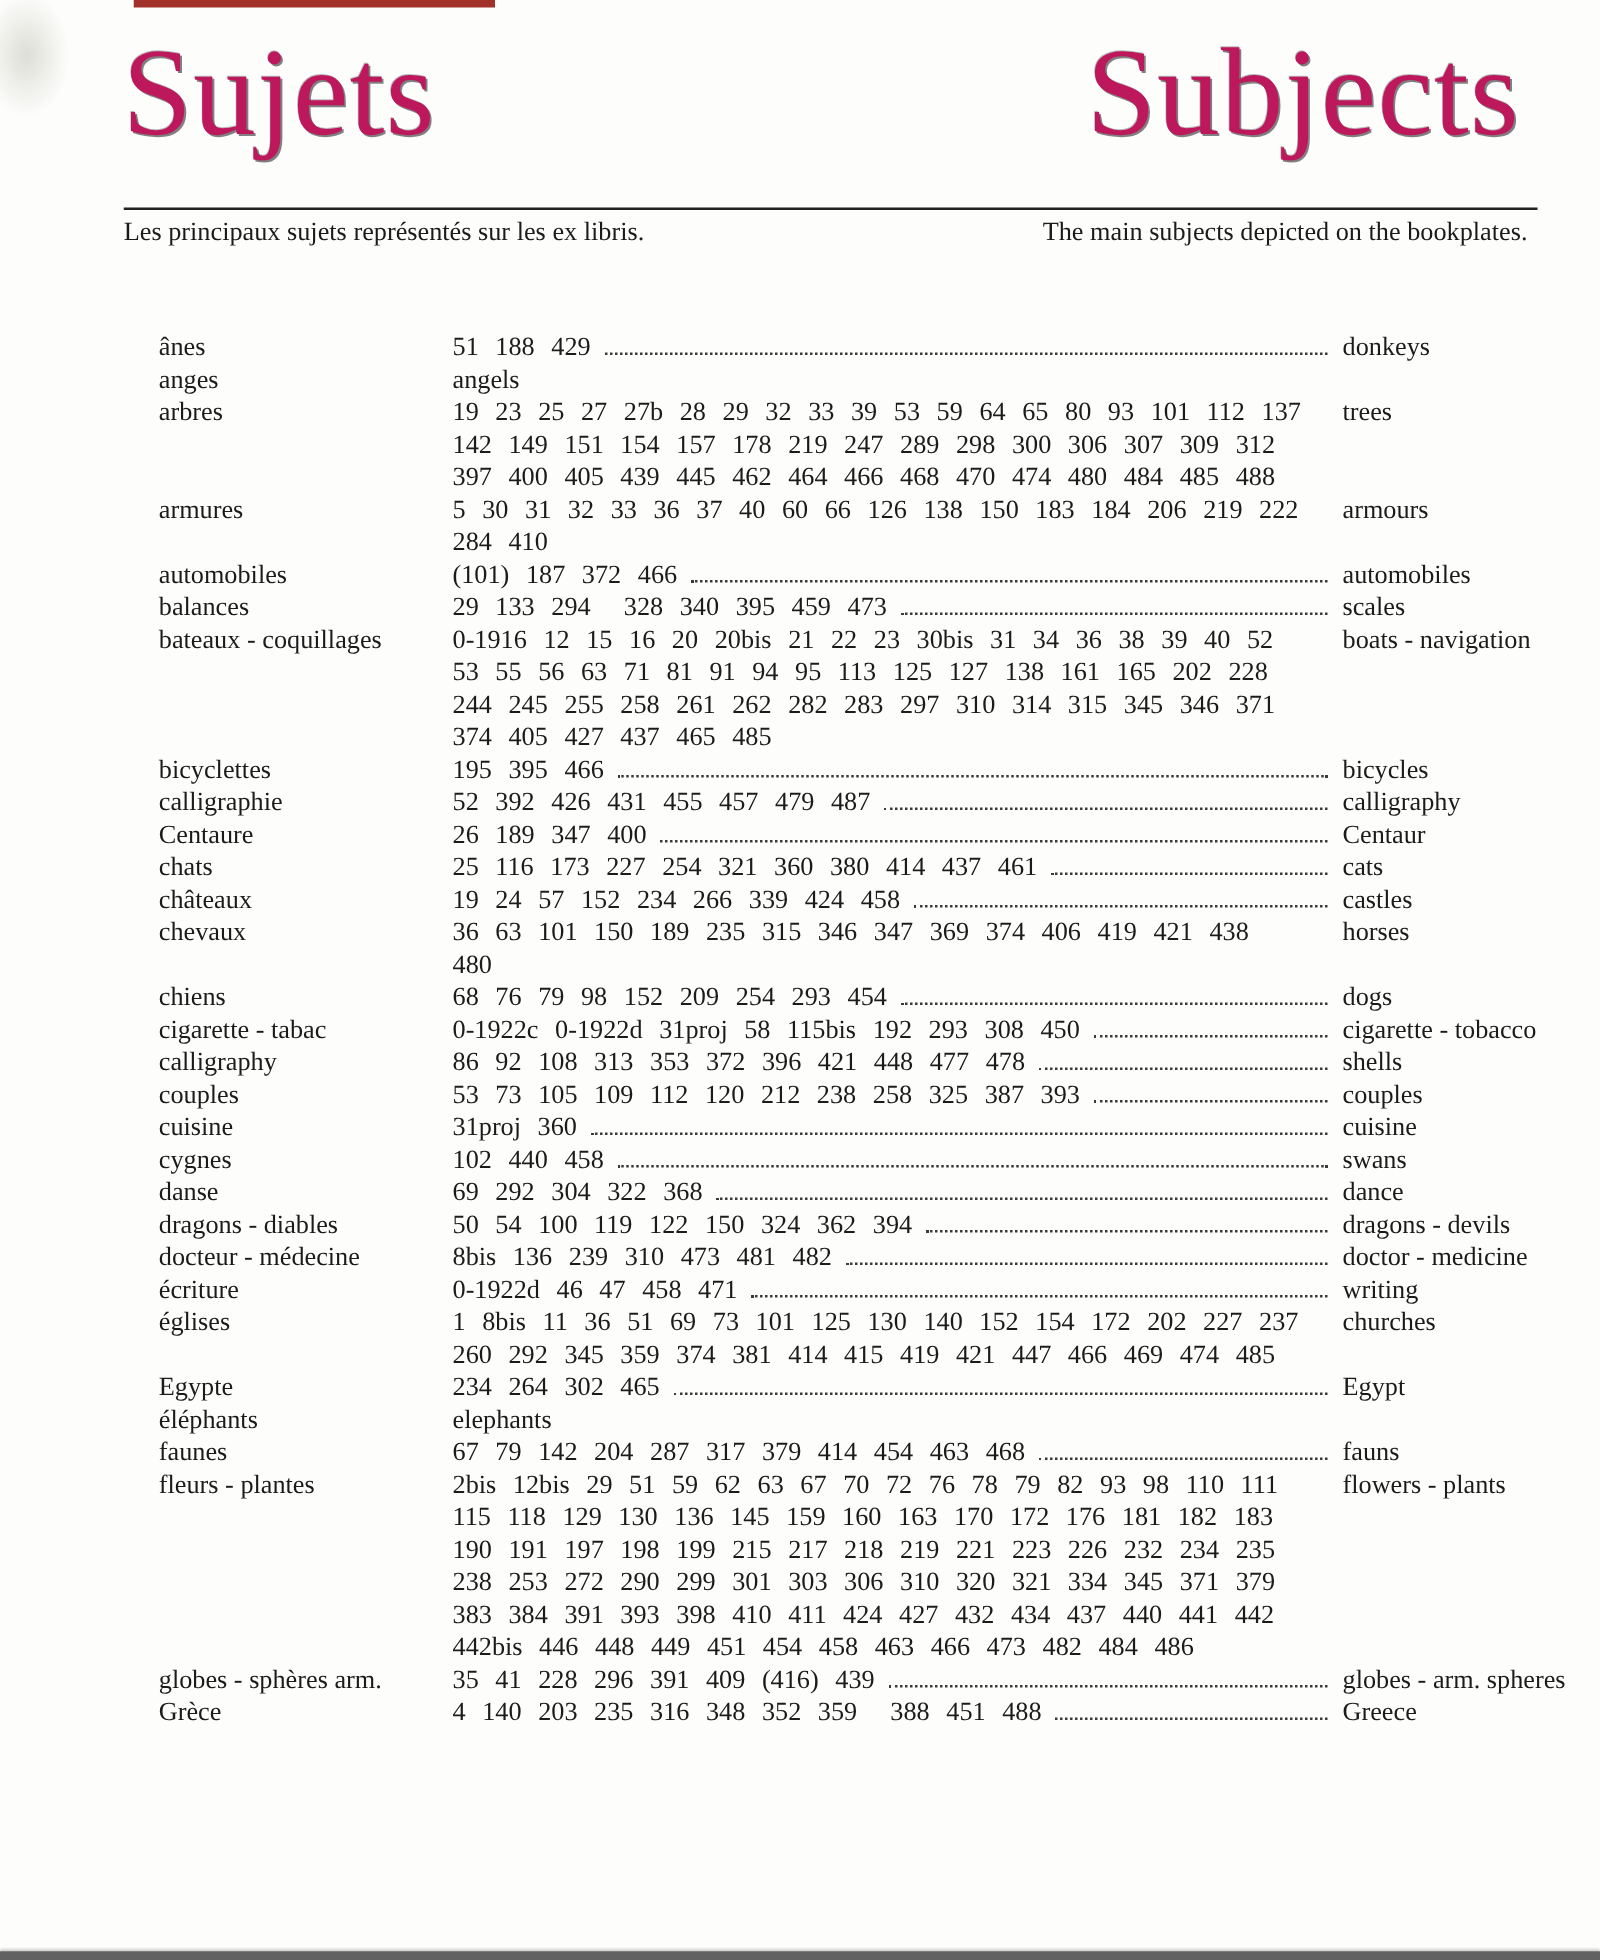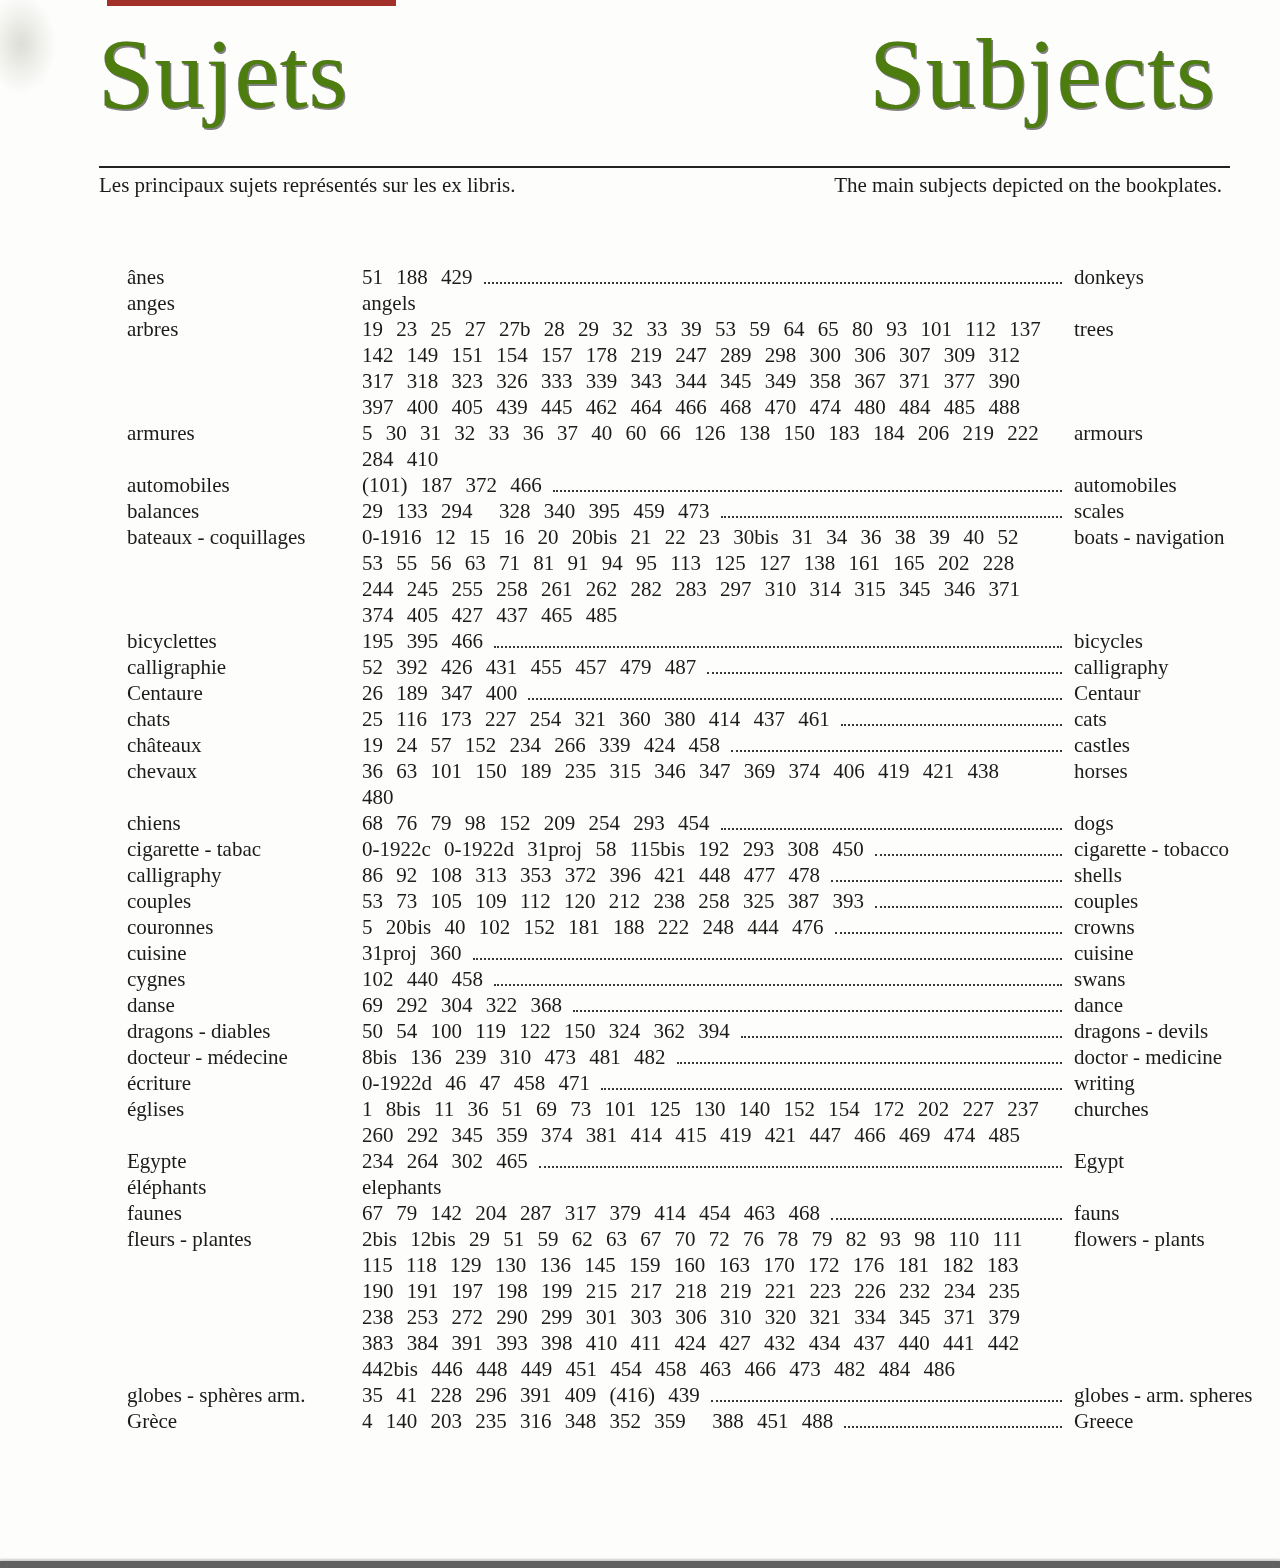--- a/index.html
+++ b/index.html
@@ -36,21 +36,21 @@
     background: #616161;
     box-shadow: 0 -2px 2px rgba(120,120,120,0.35);
   }
   
   .title {
     position: absolute;
     top: 24px;
     font-size: 100px;
     line-height: 1;
     font-weight: normal;
-    color: #4d7c0f;
+    color: #be185d;
     text-shadow: 1.5px 1.5px 0 rgba(25,25,25,0.55), -0.5px -0.5px 0 rgba(25,25,25,0.3);
     letter-spacing: 1px;
     white-space: nowrap;
   }
   .title-fr { left: 98px; }
   .title-en { right: 64px; }
   
   .divider {
     position: absolute;
     left: 99px; top: 166px;
@@ -135,23 +135,20 @@
       <div class="row">
         <div class="fr">arbres</div>
         <div class="mid">
           <div class="numline">
             <span class="nums">19 23 25 27 27b 28 29 32 33 39 53 59 64 65 80 93 101 112 137</span>
           </div>
           <div class="numline">
             <span class="nums">142 149 151 154 157 178 219 247 289 298 300 306 307 309 312</span>
           </div>
           <div class="numline">
-            <span class="nums">317 318 323 326 333 339 343 344 345 349 358 367 371 377 390</span>
-          </div>
-          <div class="numline">
             <span class="nums">397 400 405 439 445 462 464 466 468 470 474 480 484 485 488</span>
           </div>
         </div>
         <div class="en">trees</div>
       </div>
       <div class="row">
         <div class="fr">armures</div>
         <div class="mid">
           <div class="numline">
             <span class="nums">5 30 31 32 33 36 37 40 60 66 126 138 150 183 184 206 219 222</span>
@@ -294,30 +291,20 @@
       </div>
       <div class="row">
         <div class="fr">couples</div>
         <div class="mid">
           <div class="numline">
             <span class="nums">53 73 105 109 112 120 212 238 258 325 387 393</span>
             <span class="leader"></span>
           </div>
         </div>
         <div class="en">couples</div>
-      </div>
-      <div class="row">
-        <div class="fr">couronnes</div>
-        <div class="mid">
-          <div class="numline">
-            <span class="nums">5 20bis 40 102 152 181 188 222 248 444 476</span>
-            <span class="leader"></span>
-          </div>
-        </div>
-        <div class="en">crowns</div>
       </div>
       <div class="row">
         <div class="fr">cuisine</div>
         <div class="mid">
           <div class="numline">
             <span class="nums">31proj 360</span>
             <span class="leader"></span>
           </div>
         </div>
         <div class="en">cuisine</div>

